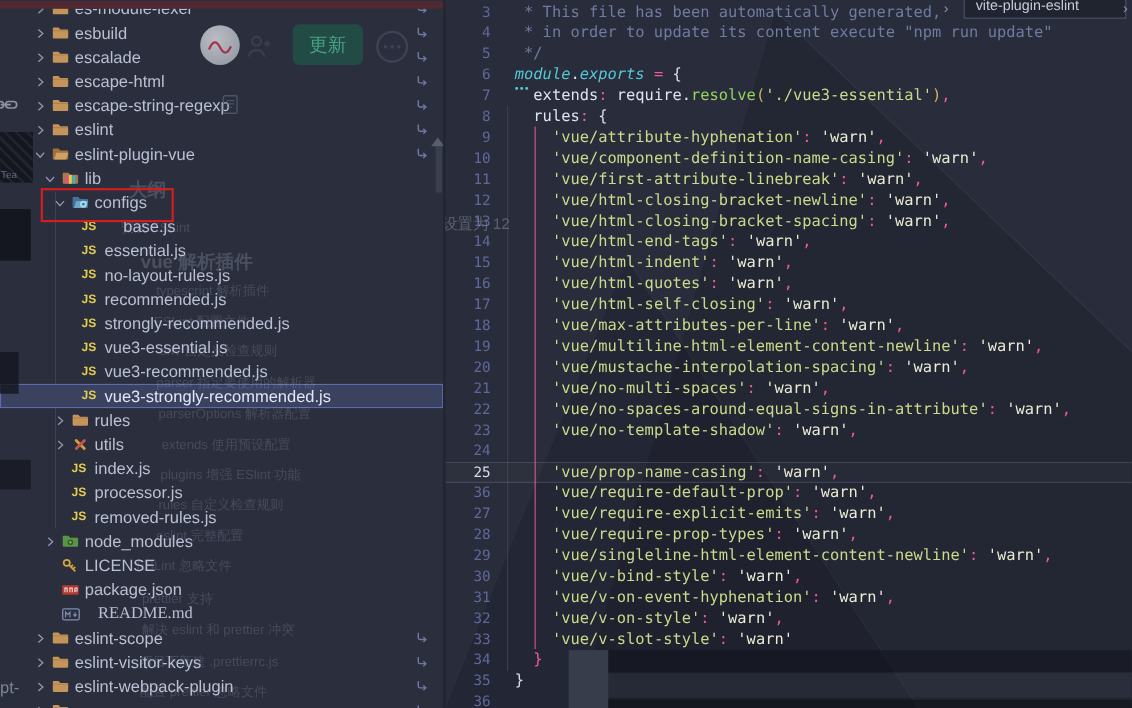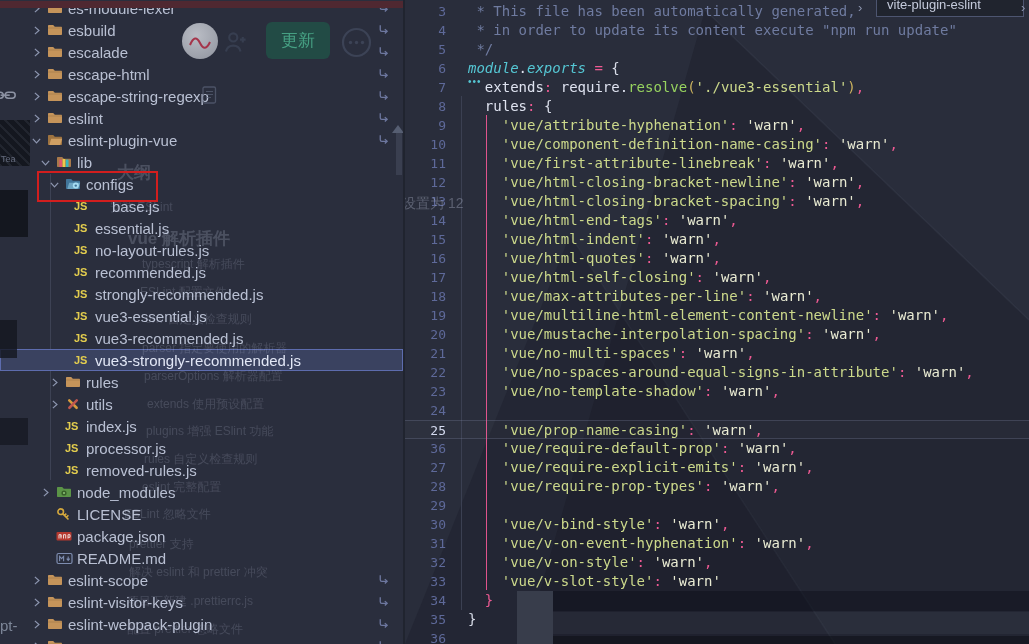--- a/index.html
+++ b/index.html
@@ -375,21 +375,21 @@
           <span class="tlabel" style="left: 77px;">package.json</span>
         </div>
         <div class="trow" style="top: 547px;">
           <span class="ticon" style="left: 56px;">
             <svg width="17" height="15" viewBox="0 0 17 15">
               <rect x="1" y="2.5" width="15" height="10" rx="1.5" fill="none" stroke="#7e8db0" stroke-width="1.2"></rect>
               <path d="M3.6 10.3V5.5l2 2.2 2-2.2v4.8" stroke="#7e8db0" fill="none" stroke-width="1.1"></path>
               <path d="M12.2 5.5v3.6M10.7 7.6l1.5 1.7 1.5-1.7" stroke="#7e8db0" fill="none" stroke-width="1.1"></path>
             </svg>
           </span>
-          <span class="tlabel" style="left: 77px;">README.md</span>
+          <span class="tlabel" style="left: 89px; font-family: Liberation Serif, serif;">README.md</span>
         </div>
         <div class="trow" style="top: 569px;">
           <span class="chev" style="left: 30px;">
             <svg width="13" height="13" viewBox="0 0 16 16">
               <path d="M6 3.5L11 8l-5 4.5" stroke="#8d96b0" stroke-width="1.5" fill="none"></path>
             </svg>
           </span>
           <span class="ticon" style="left: 47px;">
             <svg width="16" height="16" viewBox="0 0 16 16">
               <path fill="#c5945a" d="M1 4c0-.6.4-1 1-1h4.2L7.8 4.8H14c.6 0 1 .4 1 1V12c0 .6-.4 1-1 1H2c-.6 0-1-.4-1-1z"></path>
@@ -643,20 +643,21 @@
         <div class="cline" style="top: 458px;">
           <span class="ln">27</span>
           <span class="ctext"><span class="pl">    </span><span class="str">'vue/require-explicit-emits'</span><span class="op">:</span><span class="pl"> </span><span class="val">'warn'</span><span class="op">,</span></span>
         </div>
         <div class="cline" style="top: 477px;">
           <span class="ln">28</span>
           <span class="ctext"><span class="pl">    </span><span class="str">'vue/require-prop-types'</span><span class="op">:</span><span class="pl"> </span><span class="val">'warn'</span><span class="op">,</span></span>
         </div>
         <div class="cline" style="top: 496px;">
           <span class="ln">29</span>
+          <span class="ctext"><span class="pl">    </span><span class="str">'vue/singleline-html-element-content-newline'</span><span class="op">:</span><span class="pl"> </span><span class="val">'warn'</span><span class="op">,</span></span>
         </div>
         <div class="cline" style="top: 515px;">
           <span class="ln">30</span>
           <span class="ctext"><span class="pl">    </span><span class="str">'vue/v-bind-style'</span><span class="op">:</span><span class="pl"> </span><span class="val">'warn'</span><span class="op">,</span></span>
         </div>
         <div class="cline" style="top: 534px;">
           <span class="ln">31</span>
           <span class="ctext"><span class="pl">    </span><span class="str">'vue/v-on-event-hyphenation'</span><span class="op">:</span><span class="pl"> </span><span class="val">'warn'</span><span class="op">,</span></span>
         </div>
         <div class="cline" style="top: 553px;">

